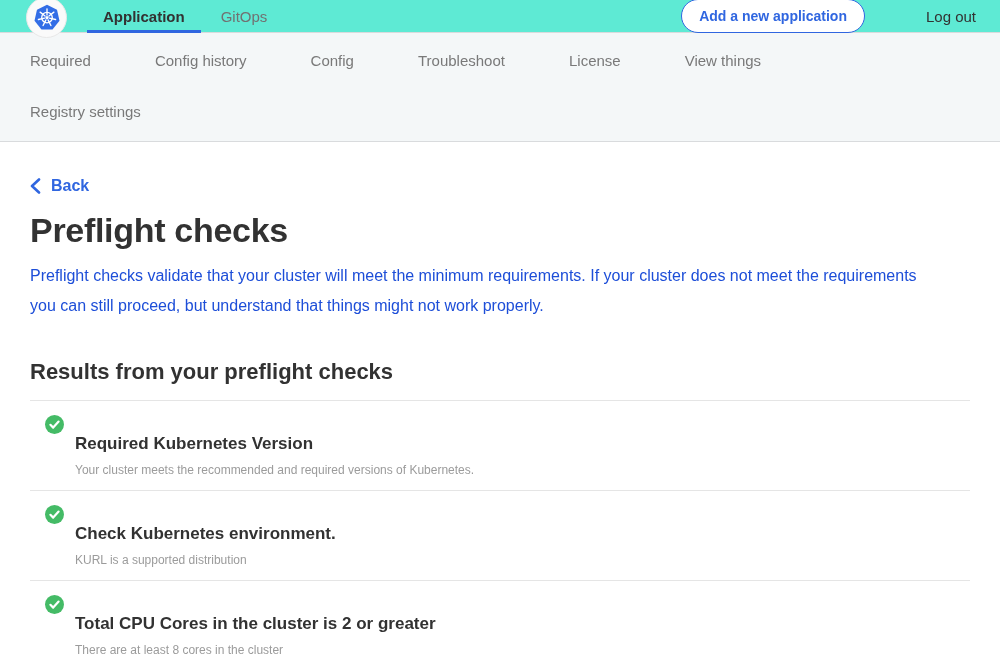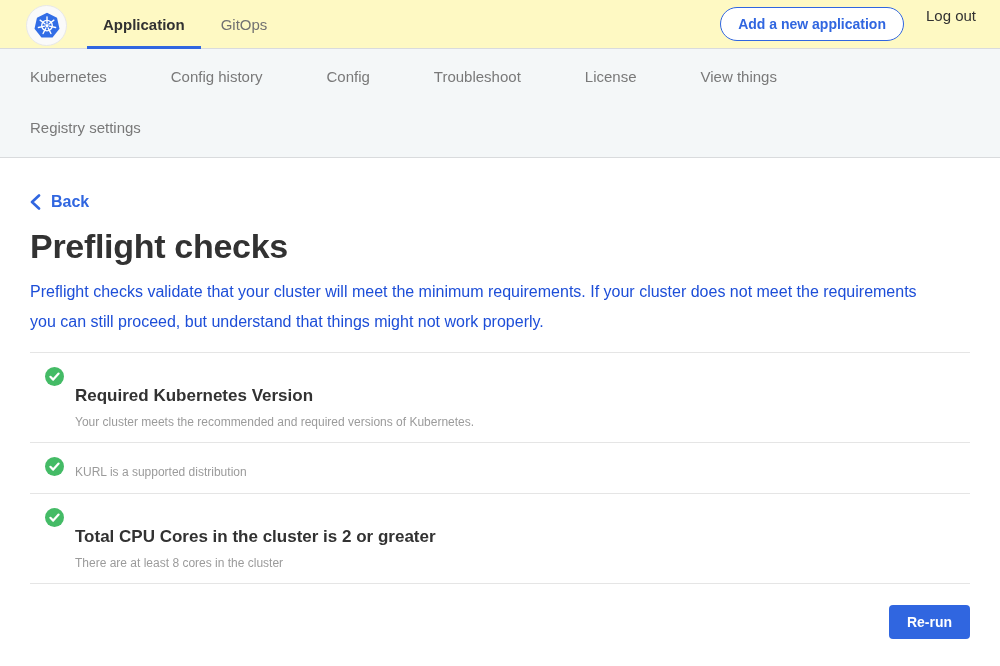--- a/index.html
+++ b/index.html
@@ -7,22 +7,22 @@
   body {
     font-family: "Liberation Sans", sans-serif;
     background: #ffffff;
     color: #323232;
     overflow: hidden;
   }
   .page { width: 1000px; height: 666px; display: flex; flex-direction: column; }
 
   
   .header {
-    height: 49px;
-    background: #fef9c3;
+    height: 33px;
+    background: #5eead4;
     border-bottom: 1px solid #d9dbdd;
     display: flex;
     align-items: center;
     padding: 0 24px 0 26px;
     position: relative;
     flex: 0 0 auto;
   }
   .logo-wrap {
     width: 41px; height: 41px;
     border-radius: 50%;
@@ -44,21 +44,21 @@
     position: relative;
   }
   .tab.active { color: #323232; font-weight: 700; }
   .tab.active::after {
     content: "";
     position: absolute;
     left: -14px; right: -14px; bottom: -1px;
     height: 3px;
     background: #3066e0;
   }
-  .header-right { margin-left: auto; display: flex; align-items: flex-start; }
+  .header-right { margin-left: auto; display: flex; align-items: center; gap: 39px; }
   .btn-outline {
     border: 1.5px solid #3066e0;
     color: #3066e0;
     background: #ffffff;
     font-family: "Liberation Sans", sans-serif;
     font-size: 14px;
     font-weight: 700;
     border-radius: 17px;
     padding: 8px 17px;
     cursor: pointer;
@@ -187,21 +187,21 @@
         <span>GitOps</span>
       </div>
     </div>
     <div class="header-right">
       <button class="btn-outline">Add a new application</button>
       <span class="logout">Log out</span>
     </div>
   </div>
 
   <div class="subnav">
-    <span class="subnav-item">Kubernetes</span>
+    <span class="subnav-item">Required</span>
     <span class="subnav-item">Config history</span>
     <span class="subnav-item">Config</span>
     <span class="subnav-item">Troubleshoot</span>
     <span class="subnav-item">License</span>
     <span class="subnav-item">View things</span>
     <span class="break"></span>
     <span class="subnav-item indent">Registry settings</span>
   </div>
 
   <div class="main">
@@ -212,20 +212,21 @@
           <polyline points="9,1.5 2,8 9,14.5" fill="none" stroke="#3066e0" stroke-width="2.6" stroke-linecap="round" stroke-linejoin="round"></polyline>
         </svg>
       </span>
       <span>Back</span>
     </div>
 
     <h1 class="page-title">Preflight checks</h1>
 
     <p class="page-desc">Preflight checks validate that your cluster will meet the minimum requirements. If your cluster does not meet the requirements you can still proceed, but understand that things might not work properly.</p>
 
+    <h2 class="results-heading">Results from your preflight checks</h2>
 
     <div class="results-list">
 
       <div class="result-row">
         <span class="result-icon">
           <svg width="19" height="19" viewBox="0 0 19 19">
             <circle cx="9.5" cy="9.5" r="9.5" fill="#44bb66"></circle>
             <polyline points="5.4,9.8 8.2,12.6 13.6,6.6" fill="none" stroke="#ffffff" stroke-width="2.2" stroke-linecap="round" stroke-linejoin="round"></polyline>
           </svg>
         </span>
@@ -236,20 +237,21 @@
       </div>
 
       <div class="result-row">
         <span class="result-icon">
           <svg width="19" height="19" viewBox="0 0 19 19">
             <circle cx="9.5" cy="9.5" r="9.5" fill="#44bb66"></circle>
             <polyline points="5.4,9.8 8.2,12.6 13.6,6.6" fill="none" stroke="#ffffff" stroke-width="2.2" stroke-linecap="round" stroke-linejoin="round"></polyline>
           </svg>
         </span>
         <div class="result-text">
+          <div class="result-title">Check Kubernetes environment.</div>
           <div class="result-msg">KURL is a supported distribution</div>
         </div>
       </div>
 
       <div class="result-row">
         <span class="result-icon">
           <svg width="19" height="19" viewBox="0 0 19 19">
             <circle cx="9.5" cy="9.5" r="9.5" fill="#44bb66"></circle>
             <polyline points="5.4,9.8 8.2,12.6 13.6,6.6" fill="none" stroke="#ffffff" stroke-width="2.2" stroke-linecap="round" stroke-linejoin="round"></polyline>
           </svg>

